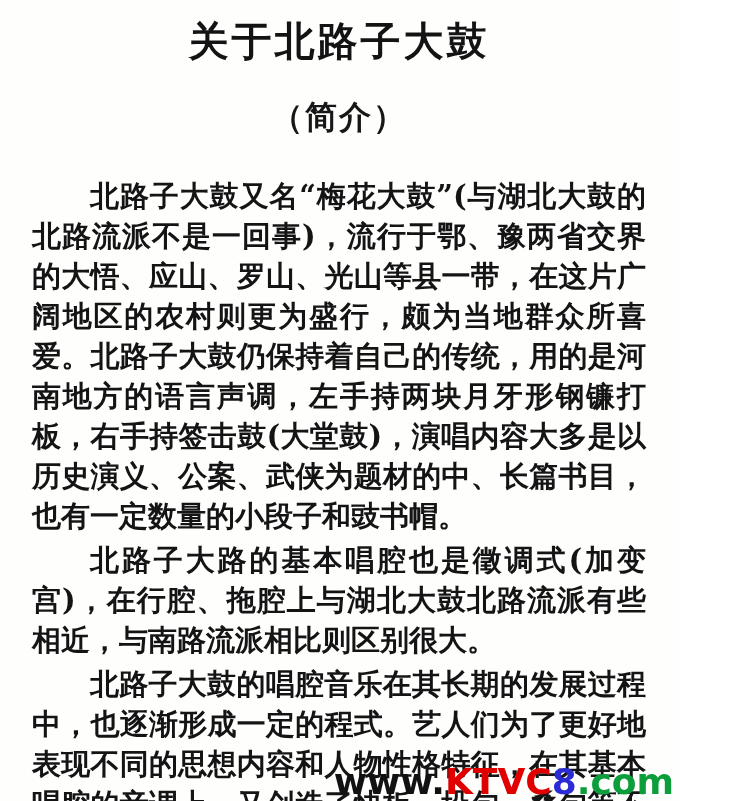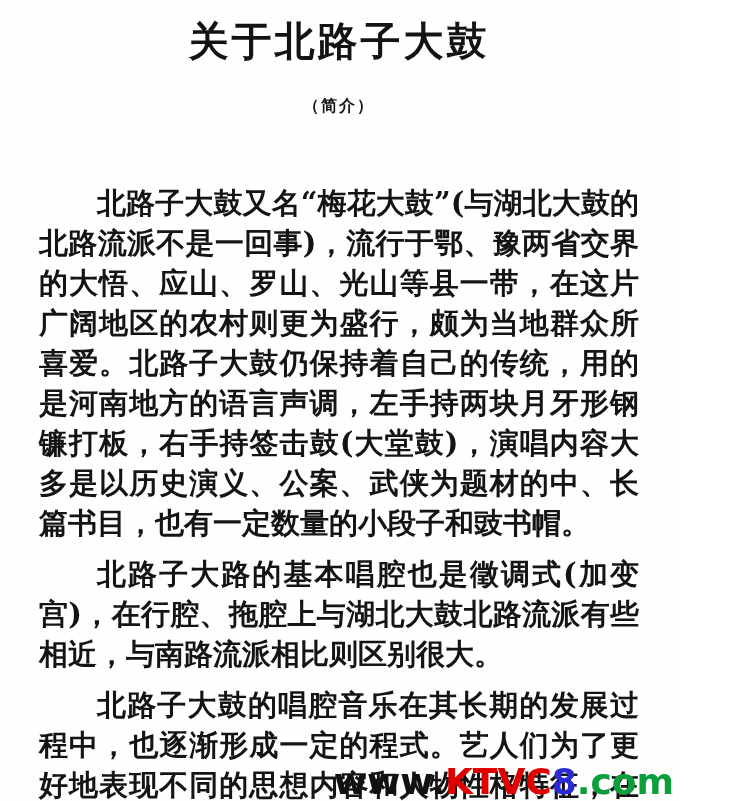--- a/index.html
+++ b/index.html
@@ -27,39 +27,39 @@
     font-weight: 700;
     letter-spacing: 3px;
     color: #131313;
   }
   .doc-subtitle {
     position: absolute;
     top: 96px;
     left: 0;
     right: 0;
     text-align: center;
-    font-size: 16px;
+    font-size: 32px;
     font-weight: 700;
     letter-spacing: 2px;
     color: #171717;
   }
   .doc-body {
     position: absolute;
     top: 172px;
     left: 28px;
     right: 28px;
     font-size: 29px;
     line-height: 40px;
     font-weight: 700;
     text-align: justify;
     text-justify: inter-ideograph;
     color: #141414;
   }
   .doc-body p {
-    margin: 11px;
+    margin: 4px;
     text-indent: 2em;
   }
   .watermark {
     position: absolute;
     right: 4px;
     bottom: 4px;
     font-family: "DejaVu Sans", "Liberation Sans", sans-serif;
     font-size: 36px;
     font-weight: 900;
     letter-spacing: 0px;

